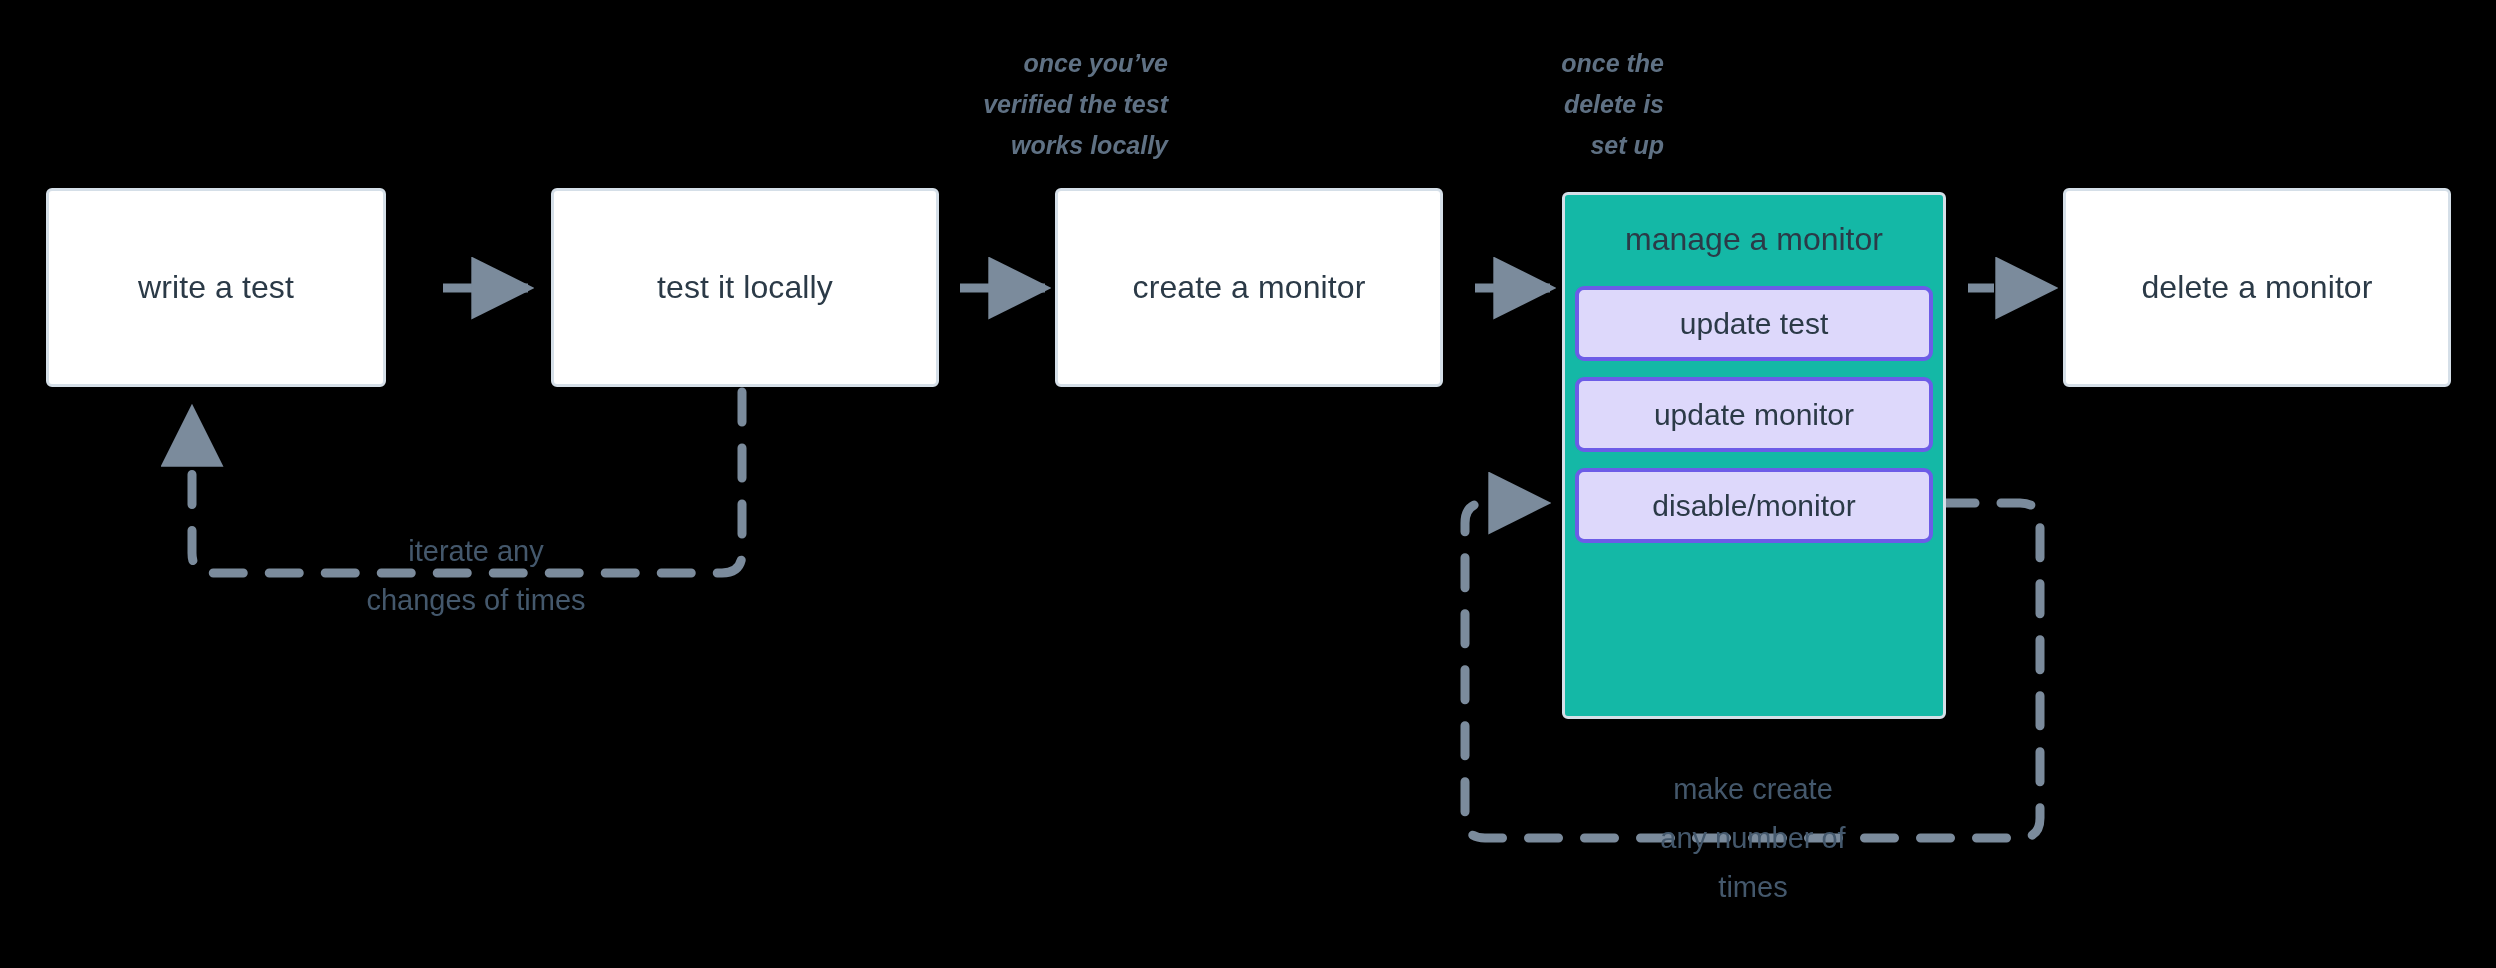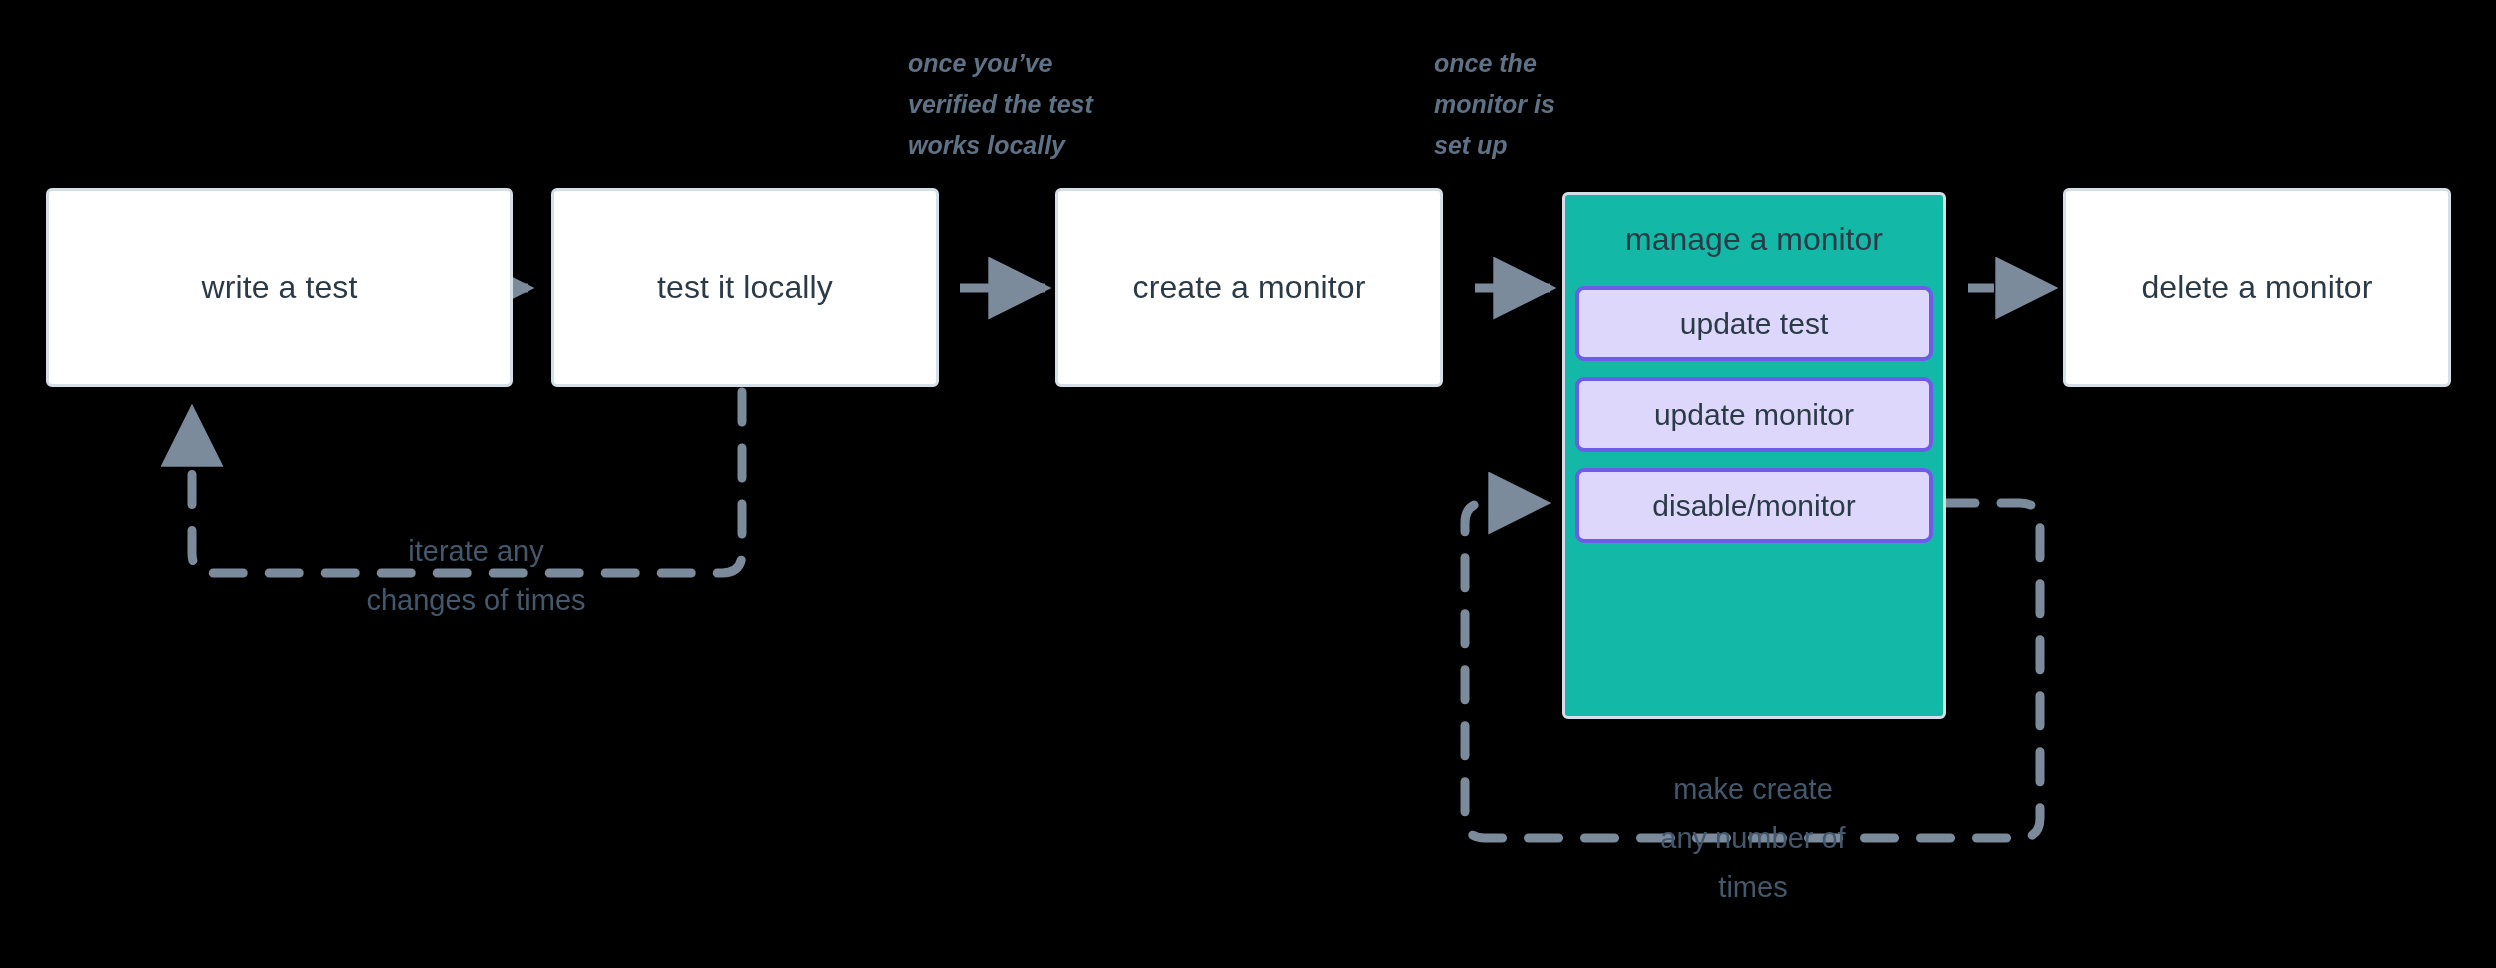--- a/index.html
+++ b/index.html
@@ -90,20 +90,21 @@
 
   
   .annot {
     position: absolute;
     font-style: italic;
     font-weight: bold;
     font-size: 25px;
     line-height: 41px;
     color: #5f7184;
     white-space: pre-line;
+    text-align: right;
   }
   .loop-label {
     position: absolute;
     font-size: 29px;
     line-height: 49px;
     color: #44586c;
     text-align: center;
     white-space: pre-line;
   }
 </style>
@@ -140,21 +141,21 @@
 
     <g>
       <path d="M 742 392 L 742 553 Q 742 573 722 573 L 212 573 Q 192 573 192 553 L 192 410" fill="none" stroke="#7b8b9c" stroke-width="9" stroke-linecap="round" stroke-dasharray="30 26" marker-end="url(#arrowDash)"></path>
     </g>
 
     <g>
       <path d="M 1945 503 L 2020 503 Q 2040 503 2040 523 L 2040 818 Q 2040 838 2020 838 L 1485 838 Q 1465 838 1465 818 L 1465 523 Q 1465 503 1485 503 L 1545 503" fill="none" stroke="#7b8b9c" stroke-width="9" stroke-linecap="round" stroke-dasharray="30 26" marker-end="url(#arrowDash)"></path>
     </g>
   </svg>
 
-  <div class="node" style="left:46px; top:188px; width:467px; height:199px;">
+  <div class="node" style="left:46px; top:188px; width:340px; height:199px;">
     <span class="node-label">write a test</span>
   </div>
 
   <div class="node" style="left:551px; top:188px; width:388px; height:199px;">
     <span class="node-label">test it locally</span>
   </div>
 
   <div class="node" style="left:1055px; top:188px; width:388px; height:199px;">
     <span class="node-label">create a monitor</span>
   </div>
@@ -176,21 +177,21 @@
 
   <div class="node" style="left:2063px; top:188px; width:388px; height:199px;">
     <span class="node-label">delete a monitor</span>
   </div>
 
   <div class="annot" style="left:908px; top:43px; width:260px;">once you’ve
 verified the test
 works locally</div>
 
   <div class="annot" style="left:1434px; top:43px; width:230px;">once the
-monitor is
+delete is
 set up</div>
 
   <div class="loop-label" style="left:306px; top:527px; width:340px;">iterate any
 changes of times</div>
 
   <div class="loop-label" style="left:1578px; top:765px; width:350px;">make create
 any number of
 times</div>
 
 </div>

